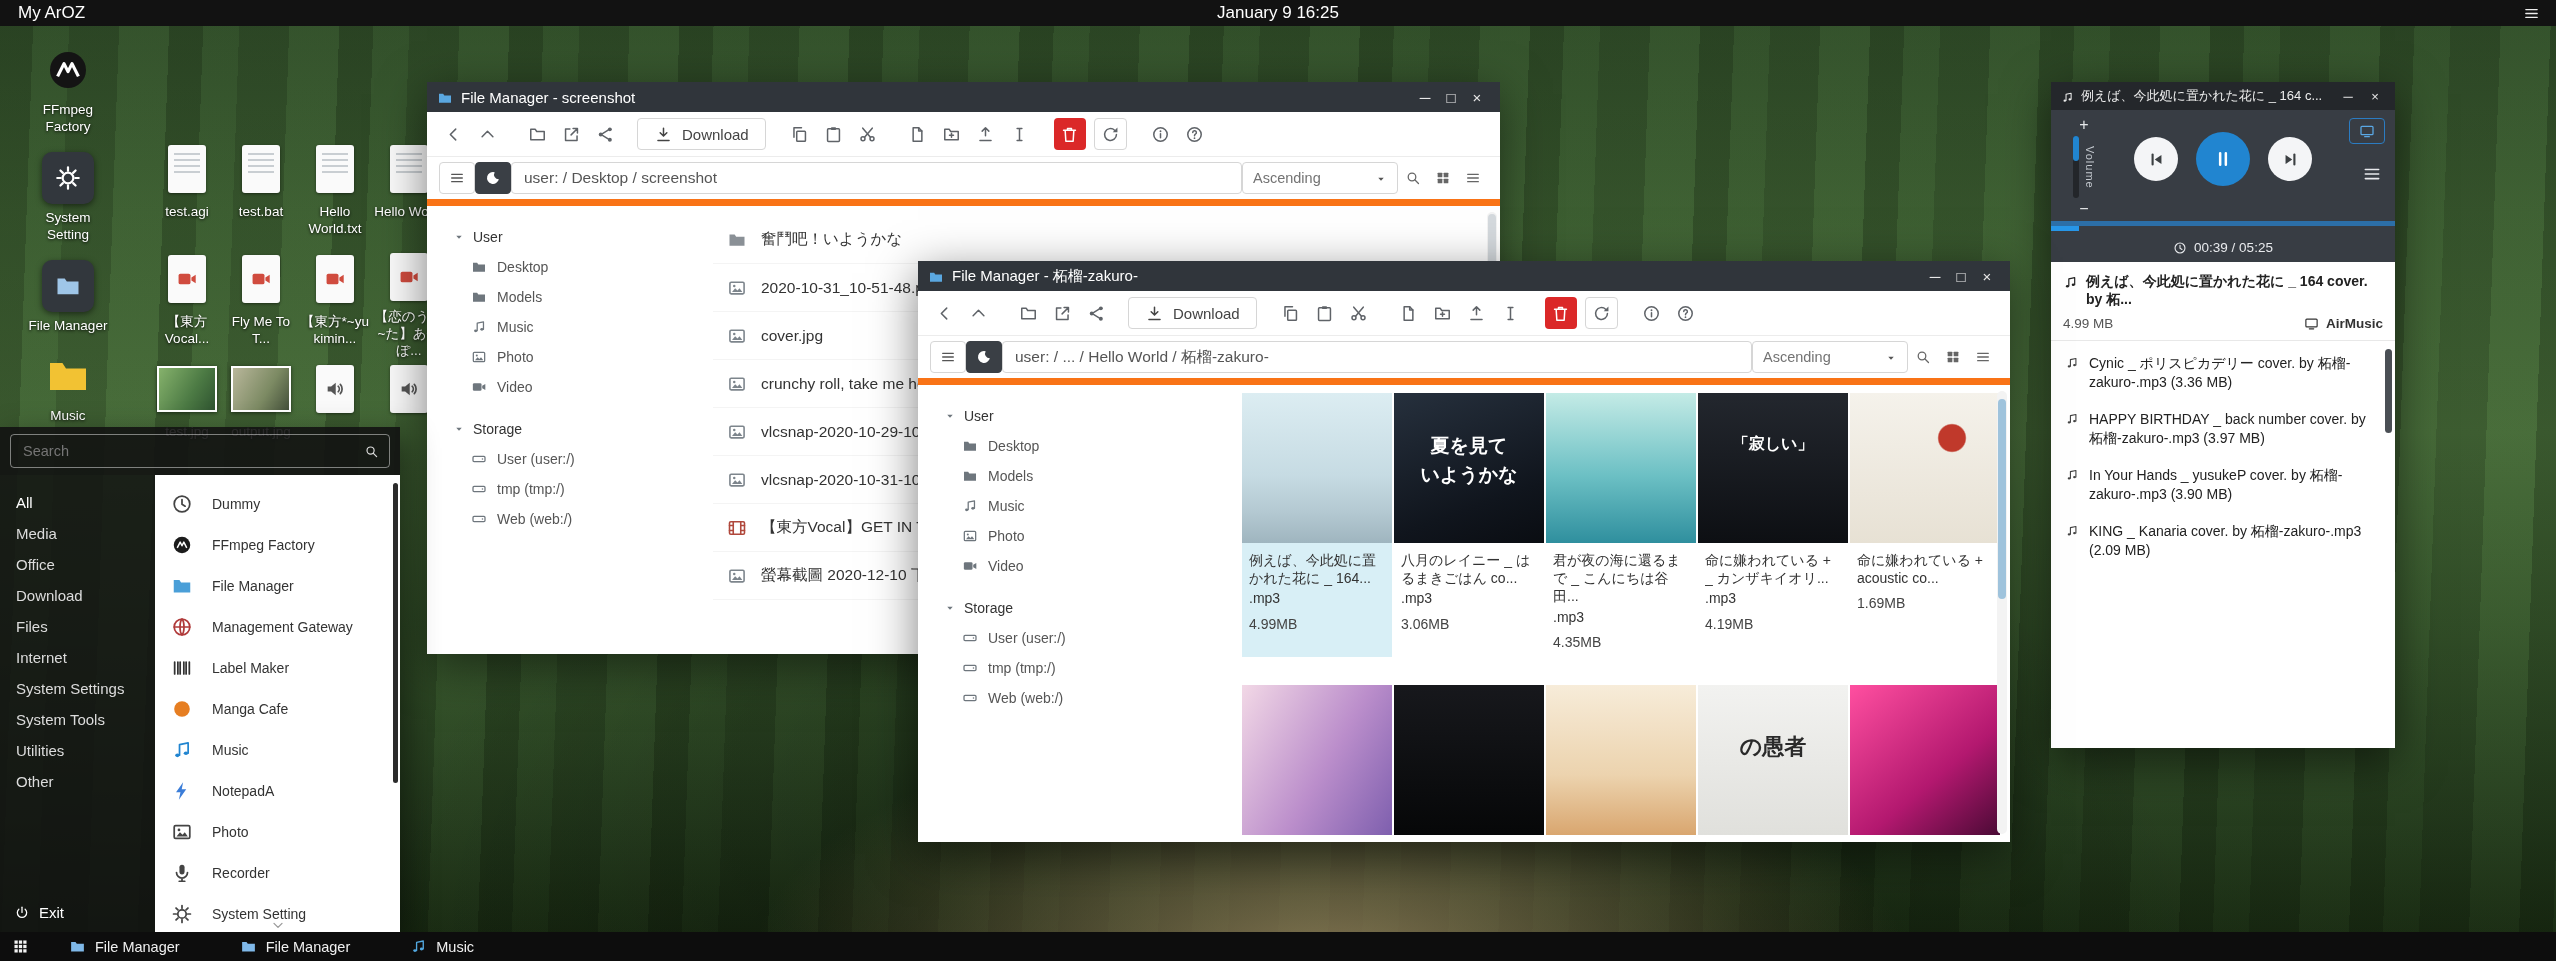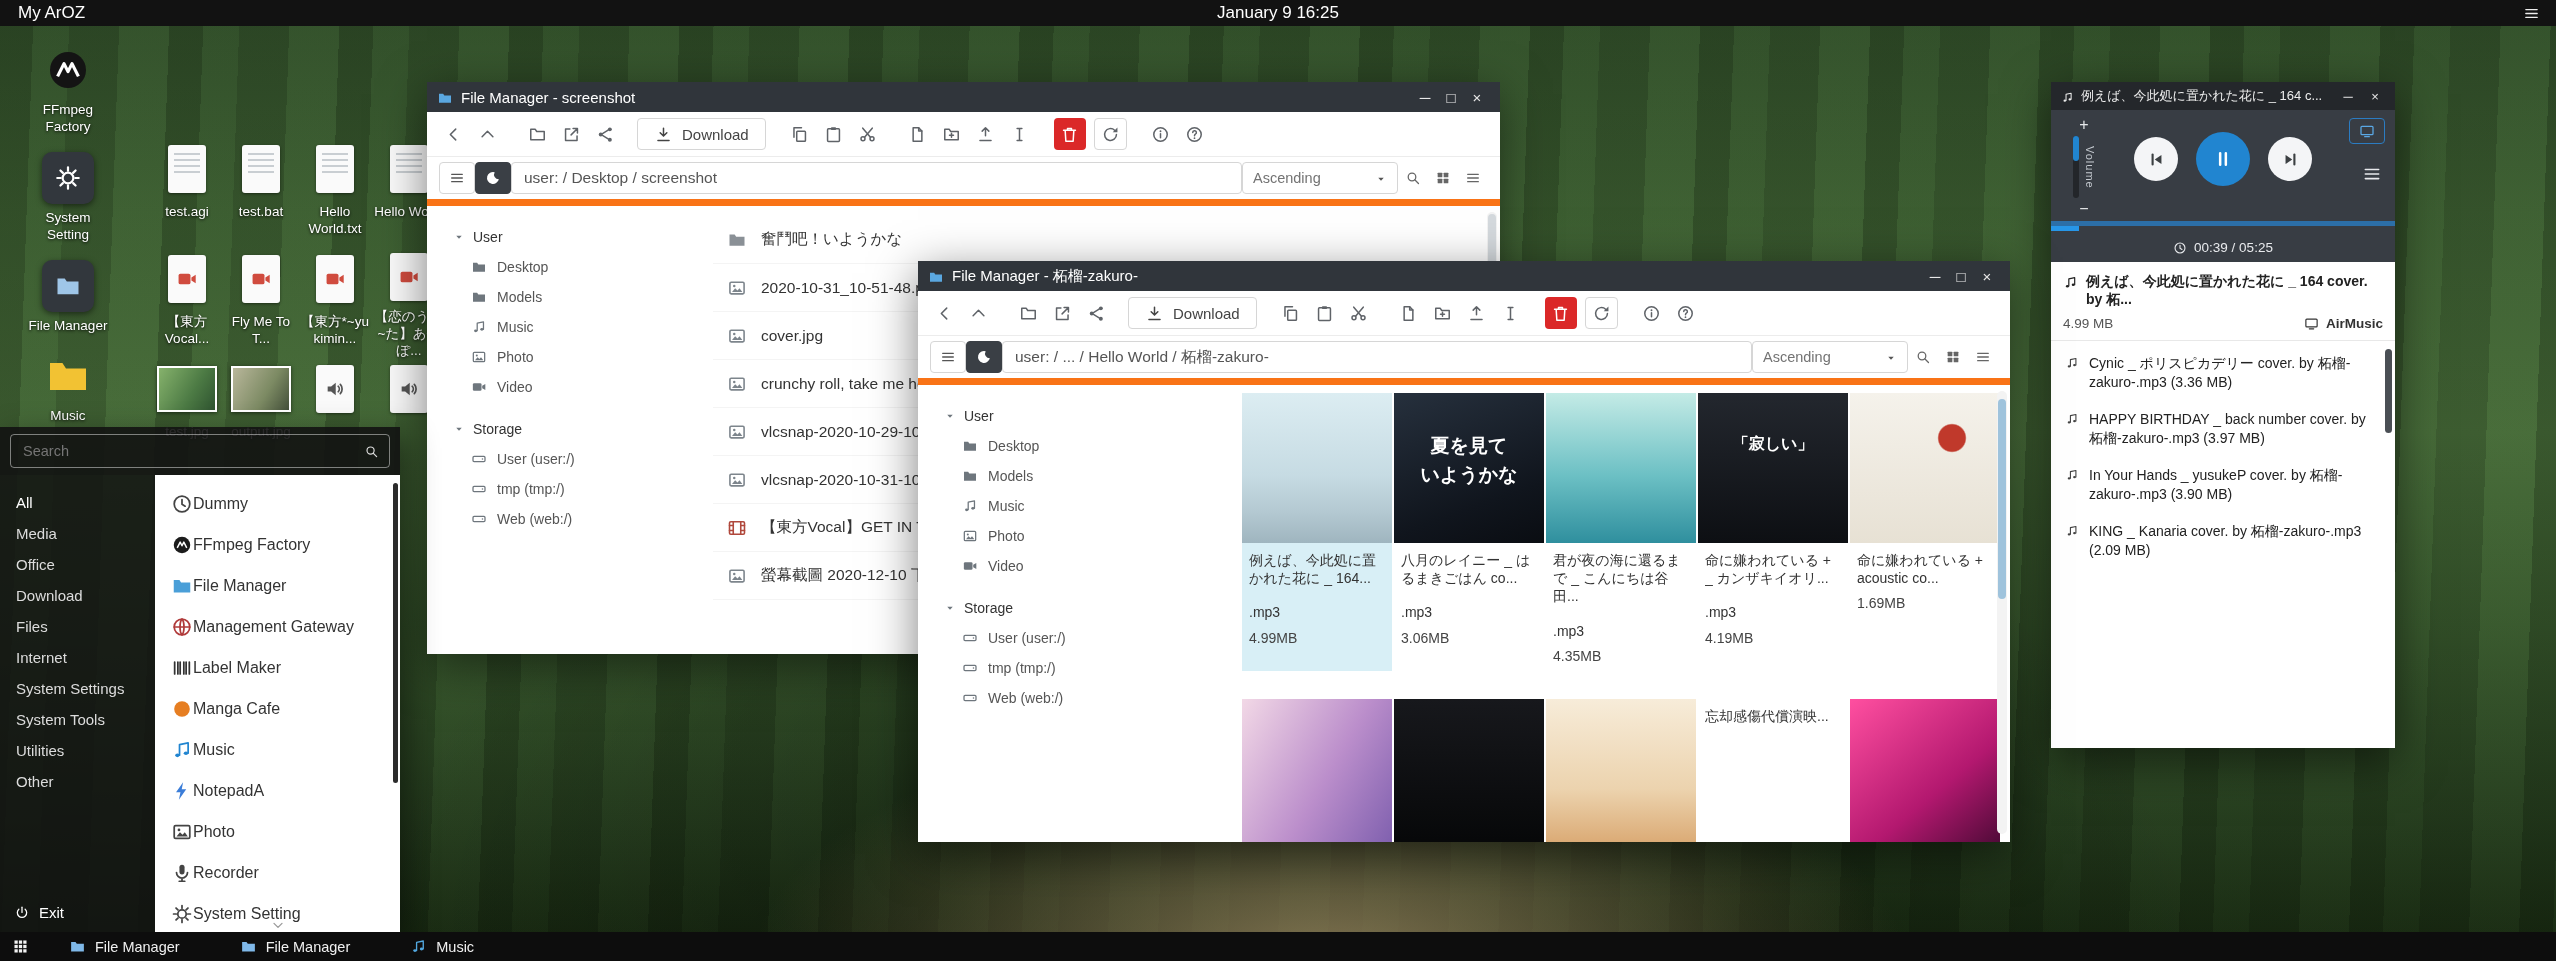--- a/index.html
+++ b/index.html
@@ -90,21 +90,21 @@
   .tg-inner{display:grid;grid-template-columns:repeat(5,150px);column-gap:2px;row-gap:28px}
   .cell{width:150px;padding-bottom:6px;cursor:pointer}
   .cell.selected{background:#d8eff6}
   .thumb{width:150px;height:150px;position:relative;overflow:hidden}
   .ovl{position:absolute;left:0;right:0;top:26%;text-align:center;color:#fff;font-weight:bold;
        font-size:19px;white-space:pre-line;line-height:1.5}
   .a9 .ovl{color:#2a2a2a;font-size:22px;top:30%}
   .a4 .ovl{font-size:16px}
   .cap{padding:8px 7px 0 7px;font-size:14px;color:#333;line-height:1.3}
   .ct{max-height:56px;overflow:hidden}
-  .ce{margin-top:16px}
+  .ce{margin-top:2px}
   .cs{margin-top:7px;color:#444}
   .a1{background:linear-gradient(180deg,#dcedf2,#c6dbe3 55%,#b3c8d1 80%,#9fb5bf)}
   .a2{background:linear-gradient(160deg,#26303d,#10151d 70%,#0a0d12)}
   .a3{background:linear-gradient(180deg,#c4ebe6,#6cc0c4 55%,#2f8f9e)}
   .a4{background:linear-gradient(180deg,#23272e,#0d0f13)}
   .a5{background:radial-gradient(circle at 68% 30%, #c0392b 0 9%, transparent 10%),
                  linear-gradient(180deg,#f5f2eb,#e7e1d4)}
   .a6{background:linear-gradient(120deg,#f2d8e6,#bb8ecb 55%,#7e5fae)}
   .a7{background:linear-gradient(180deg,#17181c,#060708)}
   .a8{background:linear-gradient(180deg,#f7ecd9,#ecd3ae 60%,#d9a66f)}
@@ -164,21 +164,21 @@
   .sbox .ic{width:15px;height:15px;color:#cfcfcf}
   .mbody{flex:1;display:flex;overflow:hidden}
   .mcats{width:155px;background:rgba(18,18,18,.84);color:#dcdcdc;padding-top:12px;
          display:flex;flex-direction:column}
   .cat{height:31px;display:flex;align-items:center;padding-left:16px;font-size:15px;cursor:pointer}
   .cat.active{color:#fff}
   .mspacer{flex:1}
   .mexit{display:flex;gap:9px;align-items:center;padding:0 0 14px 14px;color:#fff;font-size:15px;cursor:pointer}
   .mexit .ic{width:16px;height:16px}
   .mapps{width:245px;background:#fff;position:relative;padding-top:8px;overflow:hidden}
-  .app{height:41px;display:flex;align-items:center;gap:0;padding-left:16px;font-size:16px;color:#333;cursor:pointer}
+  .app{height:41px;display:flex;align-items:center;gap:19px;padding-left:16px;font-size:14px;color:#333;cursor:pointer}
   .app .ic{width:22px;height:22px}
   .mscroll{position:absolute;right:2px;top:8px;width:5px;height:300px;background:#2c2c2c;border-radius:3px}
   .mchevron{position:absolute;bottom:2px;left:0;right:0;display:flex;justify-content:center;color:#999}
   .mchevron .ic{width:16px;height:16px}
 
   
   #taskbar{position:absolute;left:0;right:0;bottom:0;height:29px;background:#0d0d0d;display:flex;
            align-items:center;z-index:50;padding-left:12px;gap:26px}
   .tb-apps{color:#f2f2f2;display:flex;align-items:center}
   .tb-apps .ic{width:17px;height:17px}
@@ -913,20 +913,23 @@
                 <div class="ct">表 _ HamP cover...</div>
               </div>
             </div>
             <div class="cell">
               <div class="thumb a8"></div>
               <div class="cap">
                 <div class="ct">菫と葉桜 _ 青大月...</div>
               </div>
             </div>
             <div class="cell">
+              <div class="thumb a9">
+                <span class="ovl">の愚者</span>
+              </div>
               <div class="cap">
                 <div class="ct">忘却感傷代償演映...</div>
               </div>
             </div>
             <div class="cell">
               <div class="thumb a10"></div>
               <div class="cap">
                 <div class="ct">世界事変 Ayase...</div>
               </div>
             </div>

